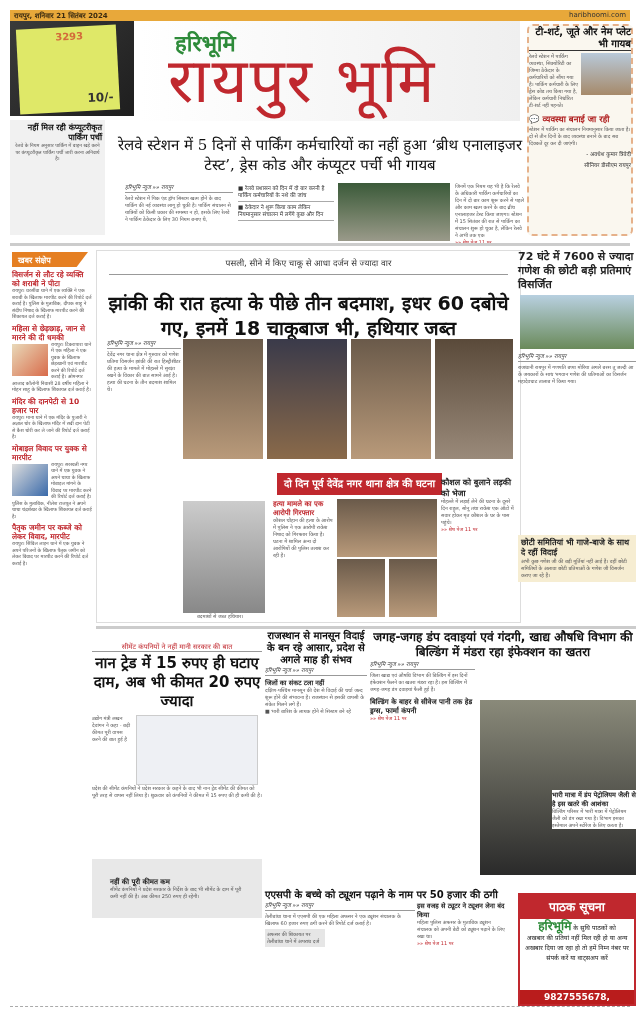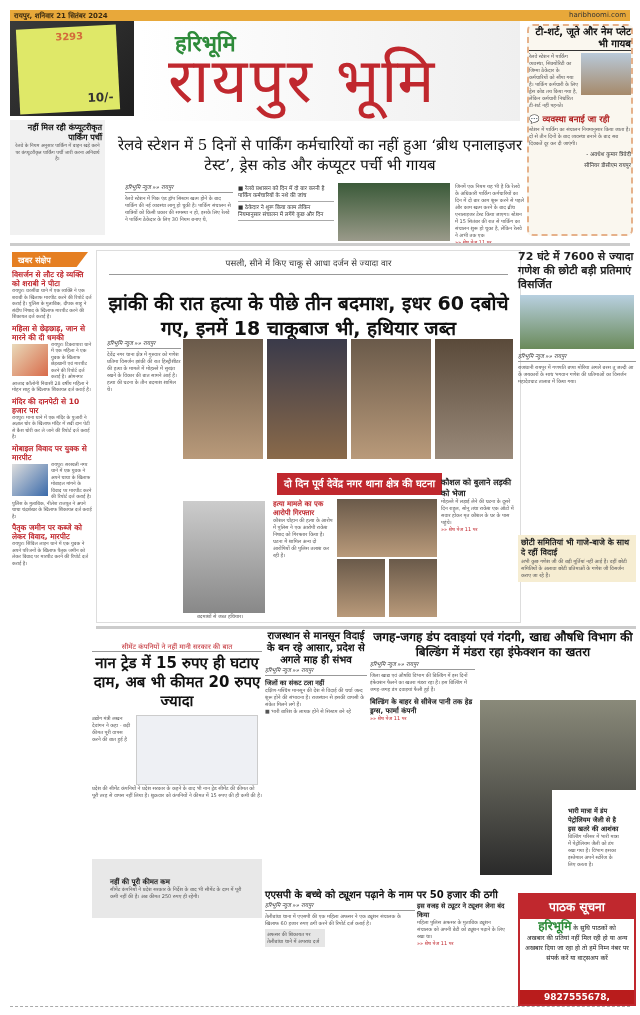--- a/index.html
+++ b/index.html
@@ -199,21 +199,21 @@
 <div class="sec5">
   <h2>जगह-जगह डंप दवाइयां एवं गंदगी, खाद्य औषधि विभाग की बिल्डिंग में मंडरा रहा इंफेक्शन का खतरा</h2>
   <div style="width:105px">
     <div class="byline">हरिभूमि न्यूज »» रायपुर</div>
     <div class="col">जिला खाद्य एवं औषधि विभाग की बिल्डिंग में इस दिनों इंफेक्शन फैलने का खतरा मंडरा रहा है। इस बिल्डिंग में जगह-जगह डंप दवाइयां फैली हुई हैं।</div>
     <h4 style="font-size:7px;margin-top:4px">बिल्डिंग के बाहर से सीवेज पानी तक हेड ड्रग्स, फार्मा कंपनी</h4>
     <div class="col" style="color:#c0282e">»» शेष पेज 11 पर</div>
   </div>
 </div>
 <div class="photo-godown"></div>
-<div style="position:absolute;left:552px;top:790px;width:84px;background:#fff;padding:16px">
+<div style="position:absolute;left:552px;top:790px;width:84px;background:#fff;padding:0">
   <h4 style="font-size:6.5px">भारी मात्रा में डंप पेट्रोलियम जैली से है इस खतरे की आशंका</h4>
   <div class="col">बिल्डिंग परिसर में भारी मात्रा में पेट्रोलियम जैली को डंप रखा गया है। विभाग इसका इस्तेमाल अपने स्टोरेज के लिए करता है।</div>
 </div>
 
 <div class="sec6">
   <h2>एएसपी के बच्चे को ट्यूशन पढ़ाने के नाम पर 50 हजार की ठगी</h2>
   <div style="display:flex;gap:2px">
     <div style="width:150px">
       <div class="byline">हरिभूमि न्यूज »» रायपुर</div>
       <div class="col">तेलीबांधा थाना में एएसपी की एक महिला अफसर ने एक ट्यूशन संचालक के खिलाफ 60 हजार रुपए ठगी करने की रिपोर्ट दर्ज कराई है।</div>

